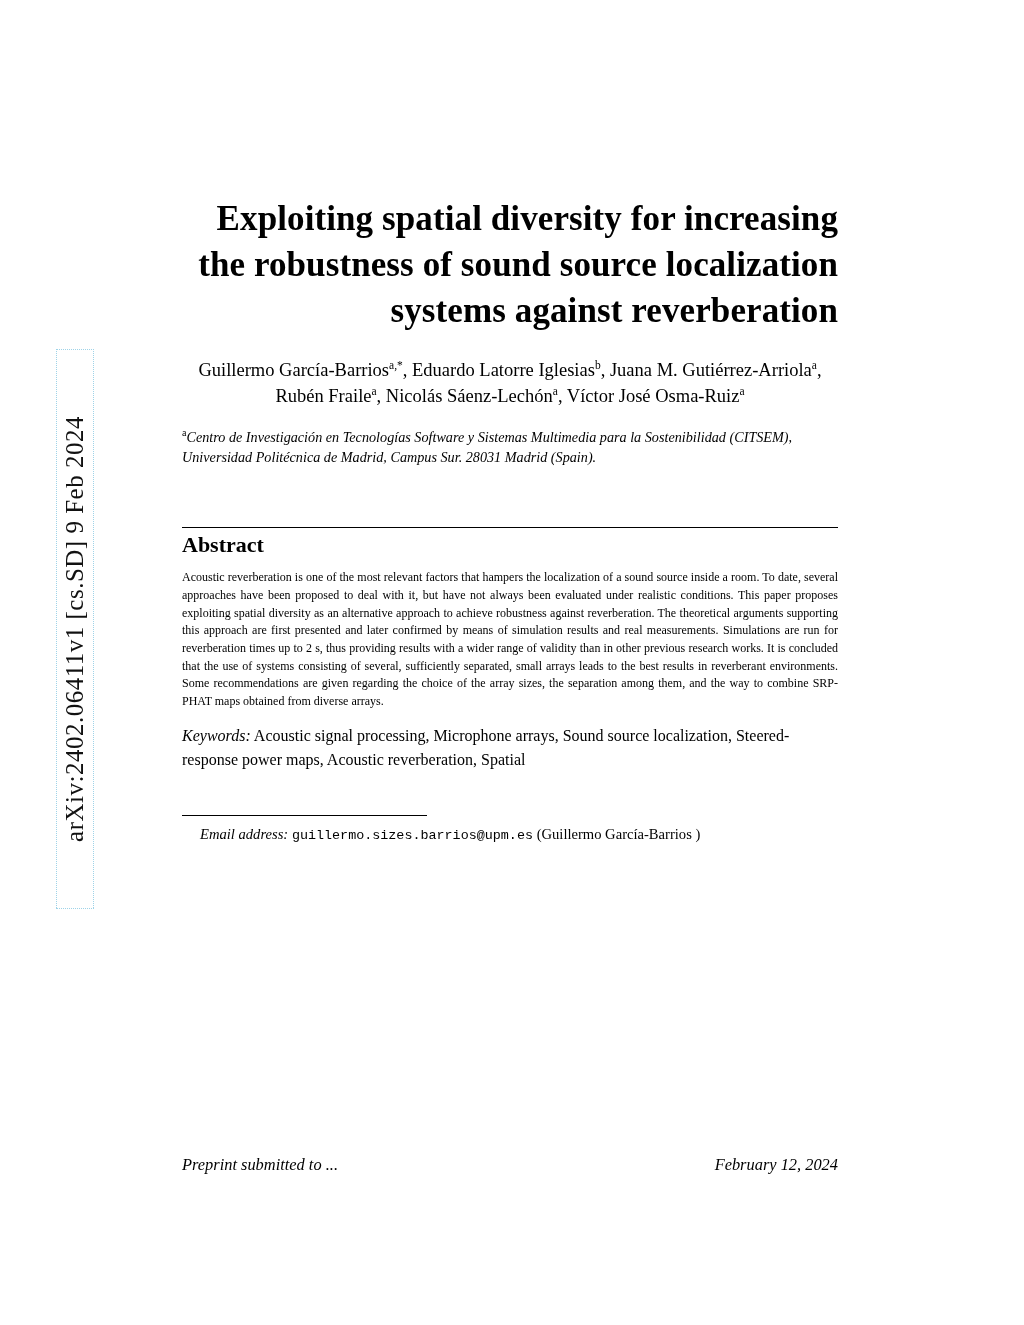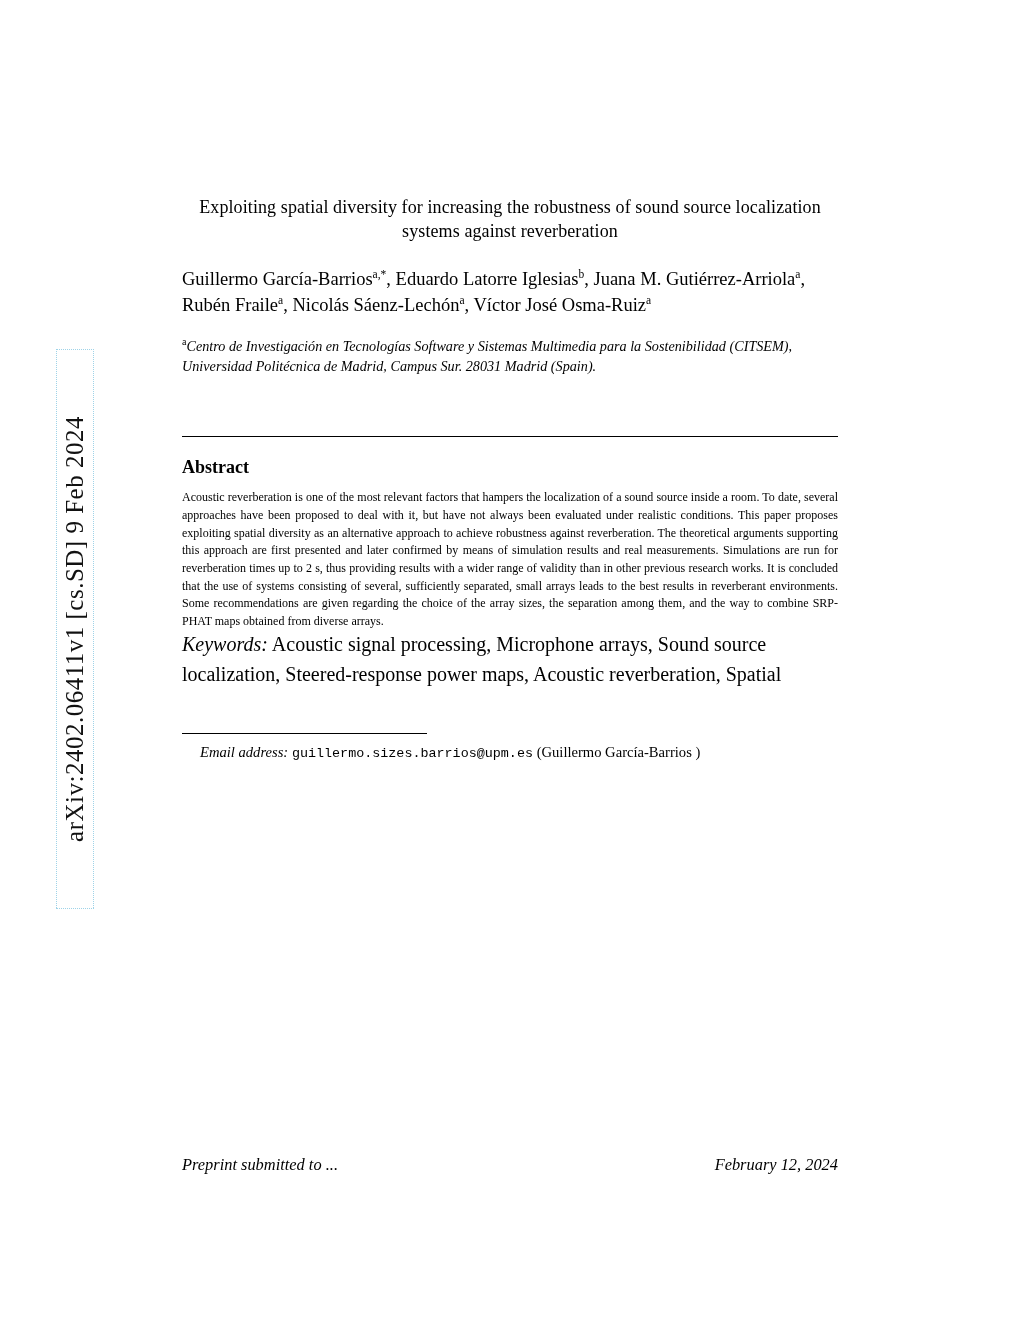--- a/index.html
+++ b/index.html
@@ -45,31 +45,32 @@
 
   .content {
     position: absolute;
     left: 182px;
     top: 0;
     width: 656px;
   }
 
   .title {
     margin-top: 196px;
-    font-size: 18px;
+    font-size: 35px;
     line-height: 1.32;
-    text-align: center;
-    font-weight: normal;
+    text-align: right;
+    font-weight: bold;
     letter-spacing: 0.1px;
   }
 
   .authors {
     margin-top: 22px;
     font-size: 18.5px;
     line-height: 1.42;
+    text-align: center;
   }
   .authors sup {
     font-size: 11.5px;
     vertical-align: super;
   }
 
   .affiliations {
     margin-top: 17px;
     font-size: 14.2px;
     line-height: 1.42;
@@ -85,36 +86,36 @@
     font-style: normal;
   }
 
   .rule-top {
     margin-top: 60px;
     border-top: 1px solid #000;
     width: 100%;
   }
 
   .abstract-head {
-    margin-top: 20px;
-    font-size: 18px;
+    margin-top: 4px;
+    font-size: 22px;
     font-weight: bold;
   }
 
   .abstract-body {
     margin-top: 11px;
     font-size: 12px;
     line-height: 1.47;
     text-align: justify;
     text-justify: inter-word;
   }
 
   .keywords {
-    margin-top: 0;
-    font-size: 20px;
+    margin-top: 14px;
+    font-size: 16px;
     line-height: 1.47;
     text-align: left;
   }
   .keywords .kw-label {
     font-style: italic;
   }
 
   .footnote-rule {
     margin-top: 44px;
     margin-left: 0;

